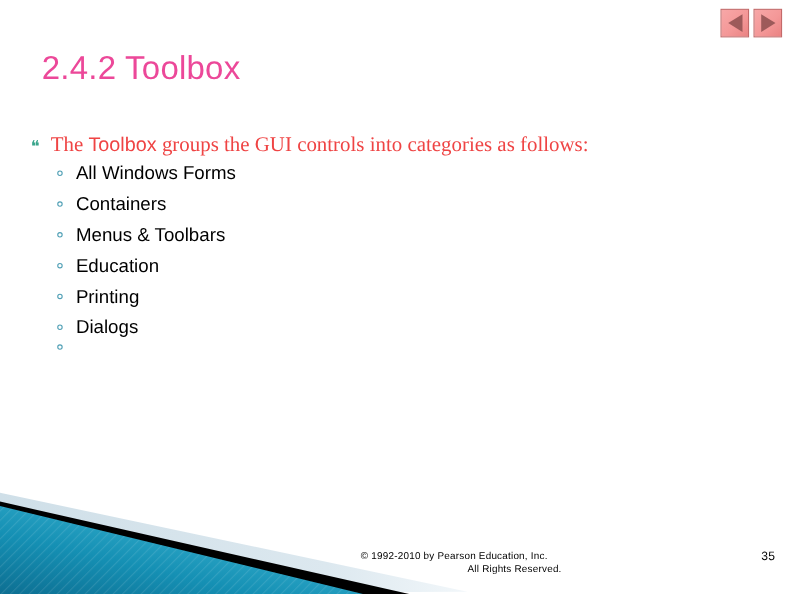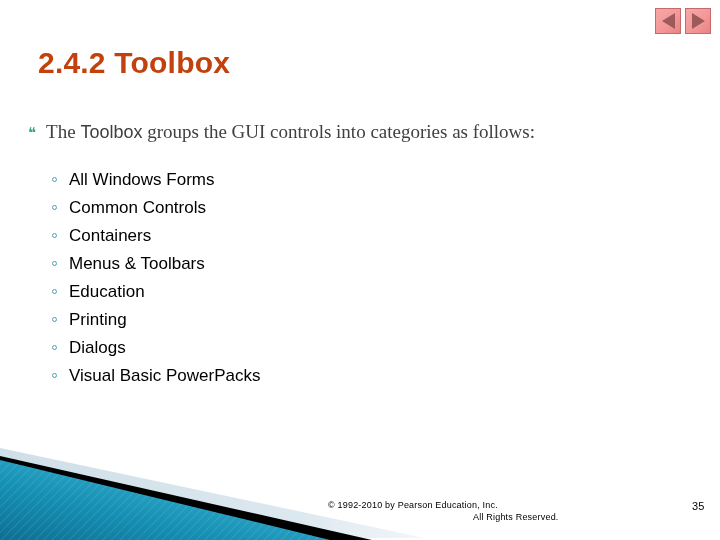--- a/index.html
+++ b/index.html
@@ -53,22 +53,22 @@
   .tri-right {
     border-left: 13px solid #9d5a5a;
   }
 
   
   .slide-title {
     position: absolute;
     left: 38px;
     top: 46px;
     font-size: 30px;
-    font-weight: bold;
-    color: #c2410c;
+    font-weight: normal;
+    color: #ec4899;
     letter-spacing: 0.2px;
     white-space: nowrap;
   }
 
   
   .lead {
     position: absolute;
     left: 28px;
     top: 121px;
     display: flex;
@@ -79,33 +79,33 @@
     color: #3aa58c;
     font-size: 15px;
     font-family: "DejaVu Sans", sans-serif;
     line-height: 1;
     margin-right: 10px;
     margin-top: 5px;
   }
   .lead-text {
     font-family: "Liberation Serif", serif;
     font-size: 19px;
-    color: #404040;
+    color: #ef4444;
     line-height: 1.15;
   }
   .lead-text .sans {
     font-family: "Liberation Sans", sans-serif;
     font-size: 18px;
   }
 
   
   .sublist {
     position: absolute;
     left: 52px;
-    top: 170px;
+    top: 148px;
     margin: 0;
     padding: 0;
     list-style: none;
     text-align: center;
   }
   .sublist li {
     display: flex;
     align-items: baseline;
     height: 28px;
     white-space: nowrap;
@@ -154,21 +154,20 @@
     position: absolute;
     left: 328px;
     top: 0;
     white-space: nowrap;
   }
   .footer-line2 {
     position: absolute;
     left: 425px;
     top: 12px;
     white-space: nowrap;
-    margin-left: 48px;
   }
   .page-num {
     position: absolute;
     left: 692px;
     top: 0;
     font-size: 11px;
     color: #000000;
   }
 </style>
 </head>
@@ -219,45 +218,40 @@
     <span class="lead-text"><span>The </span><span class="sans">Toolbox</span><span> groups the GUI controls into categories as follows:</span></span>
   </div>
 
   <ul class="sublist">
     <li>
       <span class="sub-bullet"></span>
       <span class="sub-label">All Windows Forms</span>
     </li>
     <li>
       <span class="sub-bullet"></span>
-      <span class="sub-label">Common Controls</span>
-    </li>
-    <li>
-      <span class="sub-bullet"></span>
       <span class="sub-label">Containers</span>
     </li>
     <li>
       <span class="sub-bullet"></span>
       <span class="sub-label">Menus &amp; Toolbars</span>
     </li>
     <li>
       <span class="sub-bullet"></span>
       <span class="sub-label">Education</span>
     </li>
     <li>
       <span class="sub-bullet"></span>
       <span class="sub-label">Printing</span>
     </li>
     <li>
       <span class="sub-bullet"></span>
       <span class="sub-label">Dialogs</span>
     </li>
     <li>
       <span class="sub-bullet"></span>
-      <span class="sub-label">Visual Basic PowerPacks</span>
     </li>
   </ul>
 
   <div class="footer">
     <div class="footer-line1">© 1992-2010 by Pearson Education, Inc.</div>
     <div class="footer-line2">All Rights Reserved.</div>
     <div class="page-num">35</div>
   </div>
 
 </div>

